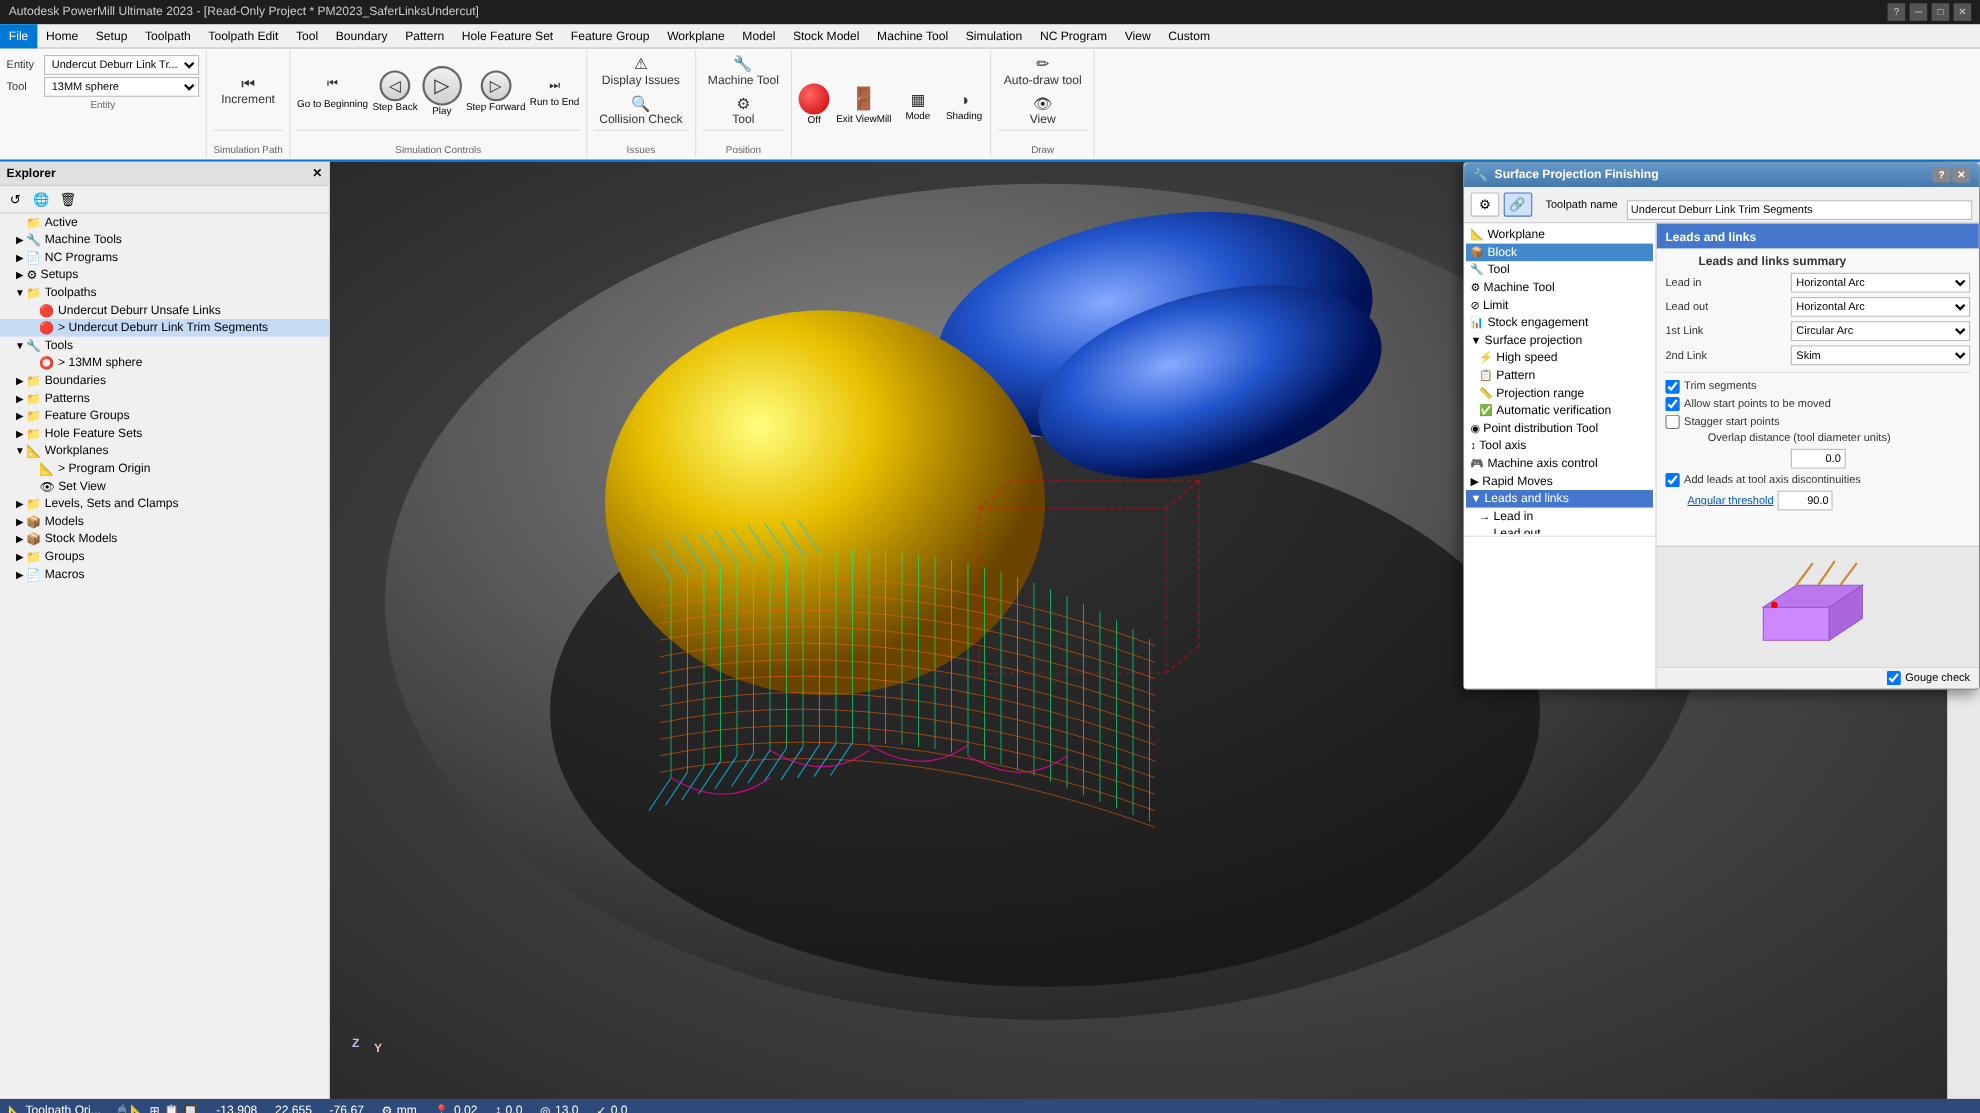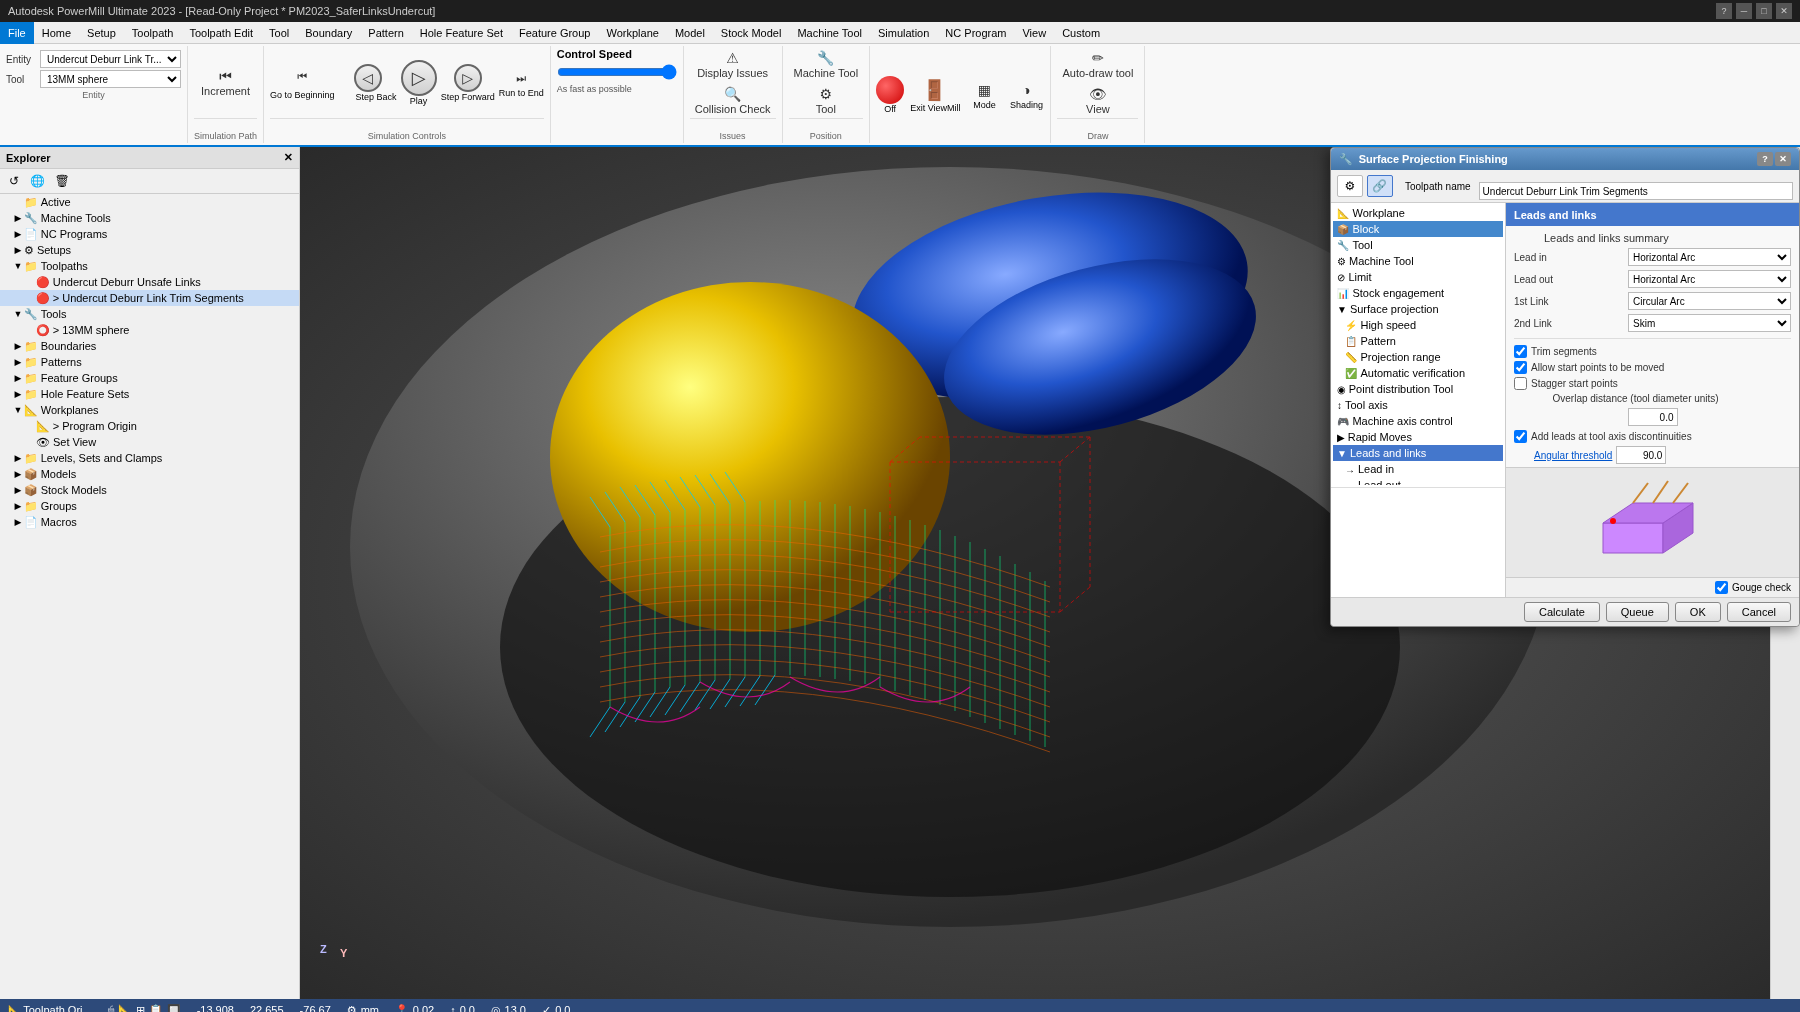--- a/index.html
+++ b/index.html
@@ -245,21 +245,21 @@
       font-weight: bold;
     }
 
     #leads-content {
       flex: 1;
       overflow-y: auto;
       padding: 6px 8px;
       background: #f8f8f8;
     }
 
-    .section-title { font-size: 11px; font-weight: normal; color: #333; margin-bottom: 4px; padding-left: 30px; }
+    .section-title { font-size: 11px; font-weight: bold; color: #333; margin-bottom: 4px; padding-left: 30px; }
 
     .form-row {
       display: flex;
       align-items: center;
       margin-bottom: 4px;
       gap: 4px;
     }
     .form-label { min-width: 110px; font-size: 10px; color: #333; }
     .form-select {
       flex: 1;
@@ -518,47 +518,40 @@
       <div class="ribbon-group">
         <div style="margin-bottom:4px;">
           <div class="ribbon-btn" style="flex-direction:row;">
             <span>⏮</span>
           </div>
         </div>
         <span style="font-size:9px;">Go to Beginning</span>
       </div>
       <div class="ribbon-group">
         <div class="sim-play-btn">◁</div>
-        <span style="font-size:9px;margin-left:17px;">Step Back</span>
+        <span style="font-size:9px;">Step Back</span>
       </div>
       <div class="ribbon-group">
         <div class="sim-play-btn sim-play-large">▷</div>
         <span style="font-size:9px;">Play</span>
       </div>
       <div class="ribbon-group">
         <div class="sim-play-btn">▷</div>
         <span style="font-size:9px;">Step Forward</span>
       </div>
       <div class="ribbon-group">
         <div class="ribbon-btn">
           <span>⏭</span>
         </div>
         <span style="font-size:9px;">Run to End</span>
       </div>
     </div>
     <div class="ribbon-section-label">Simulation Controls</div>
   </div>
 
-  <div class="ribbon-section">
-    <div style="display:flex;flex-direction:column;gap:4px;align-items:flex-start;">
-      <span style="font-size:11px;font-weight:bold;">Control Speed</span>
-      <input type="range" min="0" max="100" value="100" style="width: 120px;">
-      <span style="font-size:9px;color:#555;">As fast as possible</span>
-    </div>
-  </div>
 
   <div class="ribbon-section">
     <div class="ribbon-buttons" style="flex-direction:column;gap:2px;">
       <div class="ribbon-btn">
         <span class="icon-sm">⚠</span>
         <span>Display Issues</span>
       </div>
       <div class="ribbon-btn">
         <span class="icon-sm">🔍</span>
         <span>Collision Check</span>
@@ -1063,26 +1056,20 @@
             </svg>
           </div>
 
           <div id="gouge-row">
             <input type="checkbox" checked="" style="">
             <span style="font-size:10px;">Gouge check</span>
           </div>
         </div>
       </div>
 
-      <div id="dialog-buttons">
-        <button class="dlg-action-btn">Calculate</button>
-        <button class="dlg-action-btn">Queue</button>
-        <button class="dlg-action-btn">OK</button>
-        <button class="dlg-action-btn">Cancel</button>
-      </div>
     </div>
 
     <div id="right-toolbar" style="position:absolute;right:0;top:0;height:100%;width:30px;background:#e8e8e8;border-left:1px solid #ccc;display:flex;flex-direction:column;align-items:center;padding:4px 0;gap:4px;z-index:50;">
       <div class="right-tool-btn">⊞</div>
       <div class="right-tool-btn">🔍</div>
       <div class="right-tool-btn">🔎</div>
       <div class="right-tool-btn">✋</div>
       <div class="right-tool-btn">↻</div>
       <div class="right-tool-btn">↖</div>
     </div>

